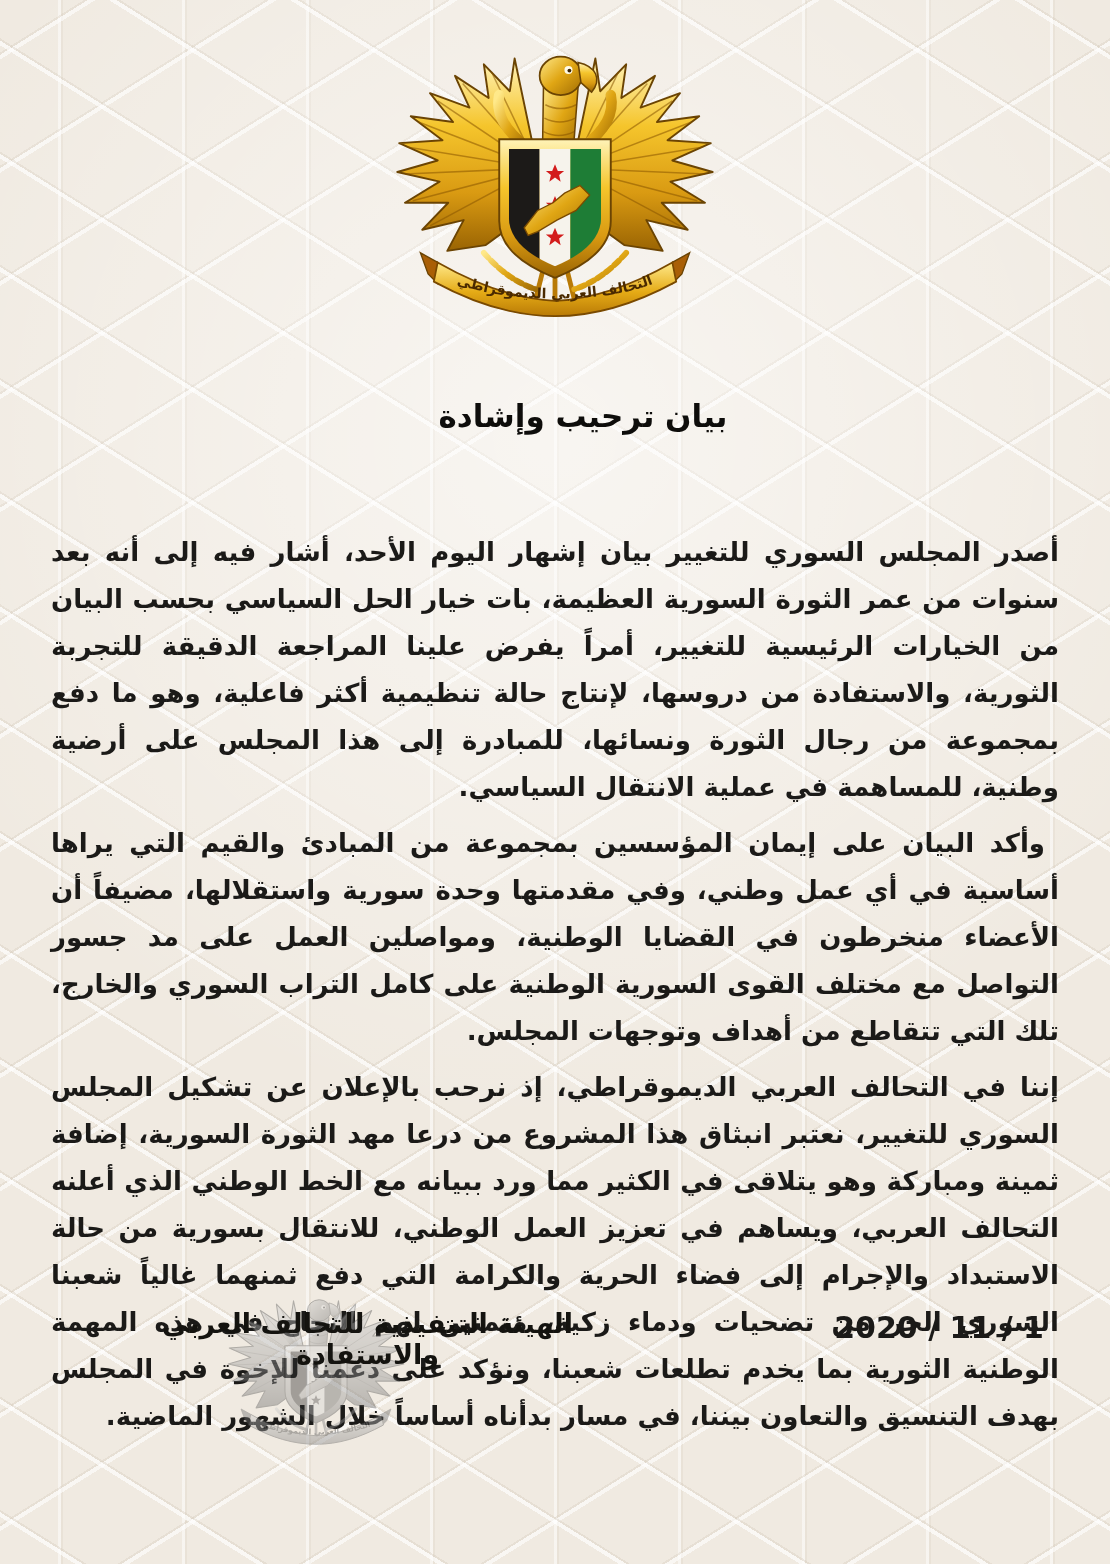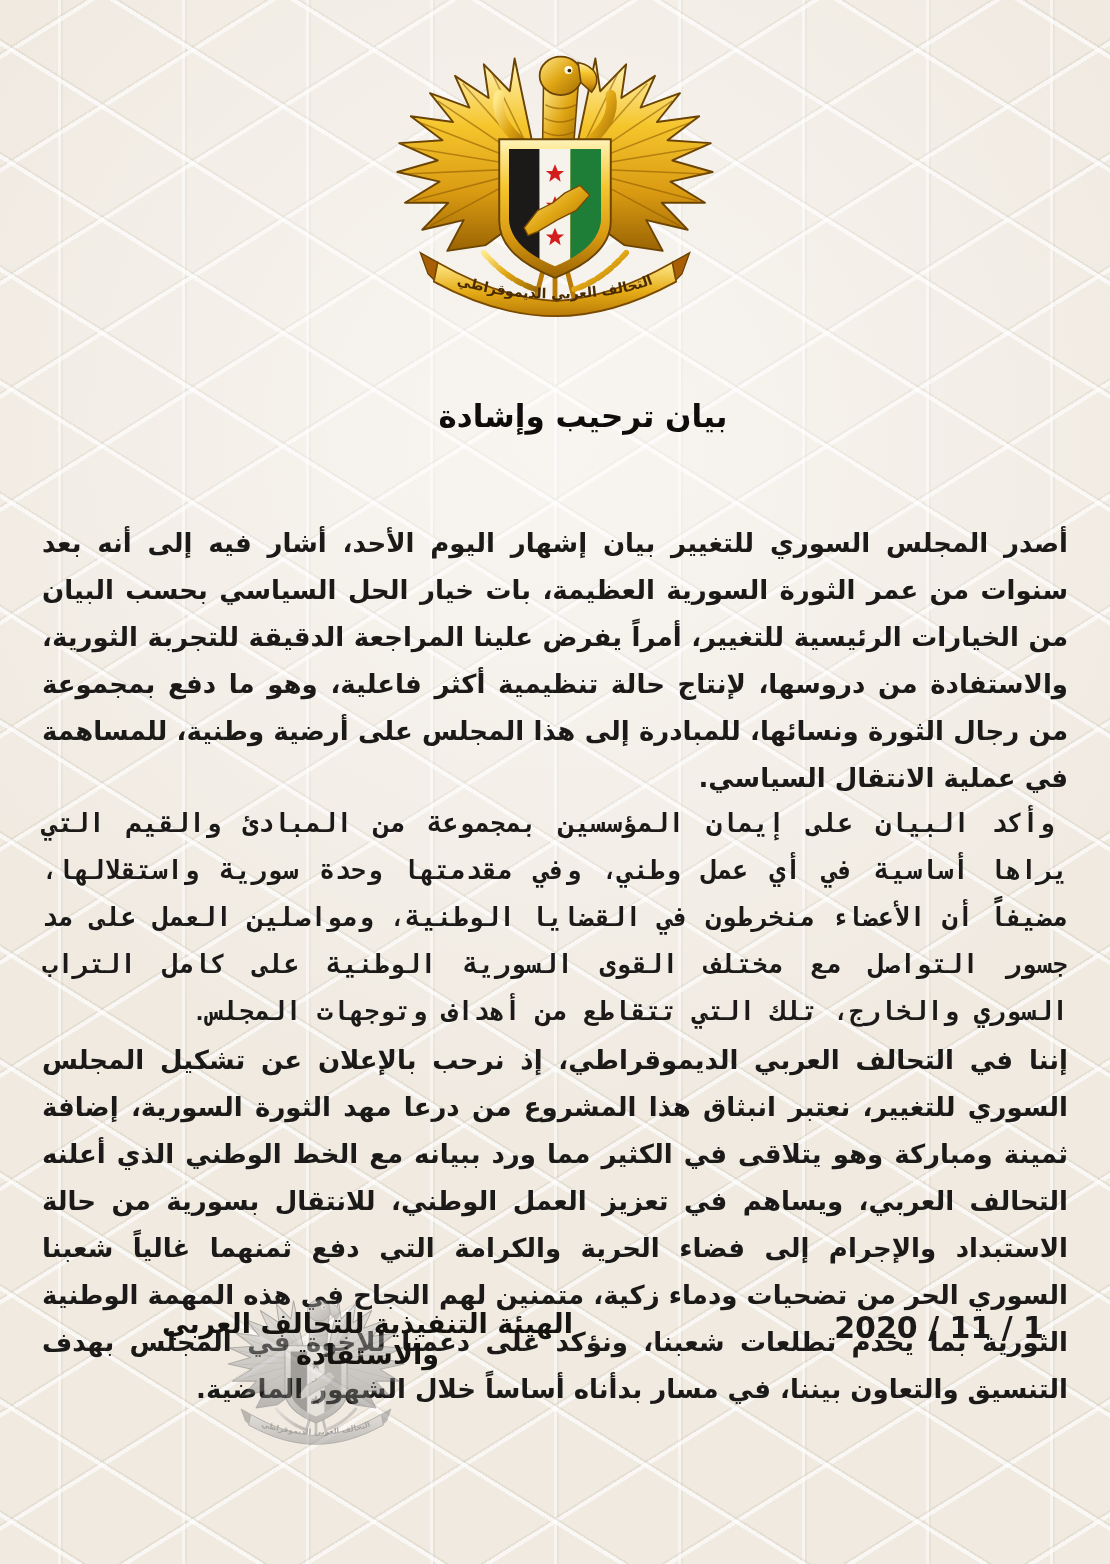--- a/index.html
+++ b/index.html
@@ -50,22 +50,22 @@
     top: 520px;
     left: 42px;
     right: 42px;
     direction: rtl;
     text-align: justify;
     font-size: 26px;
     font-weight: bold;
     line-height: 47px;
     color: #1b1a18;
   }
-  .body-text p { margin: 0; }
-  .body-text p.p-indent { text-indent: 14px; font-family: Liberation Mono, monospace; }
+  .body-text p { margin: 9px; }
+  .body-text p.p-indent { text-indent: 14px; }
   .footer {
     position: absolute;
     top: 1268px;
     left: 0;
     width: 100%;
     height: 210px;
   }
   .watermark {
     position: absolute;
     left: 225px;

